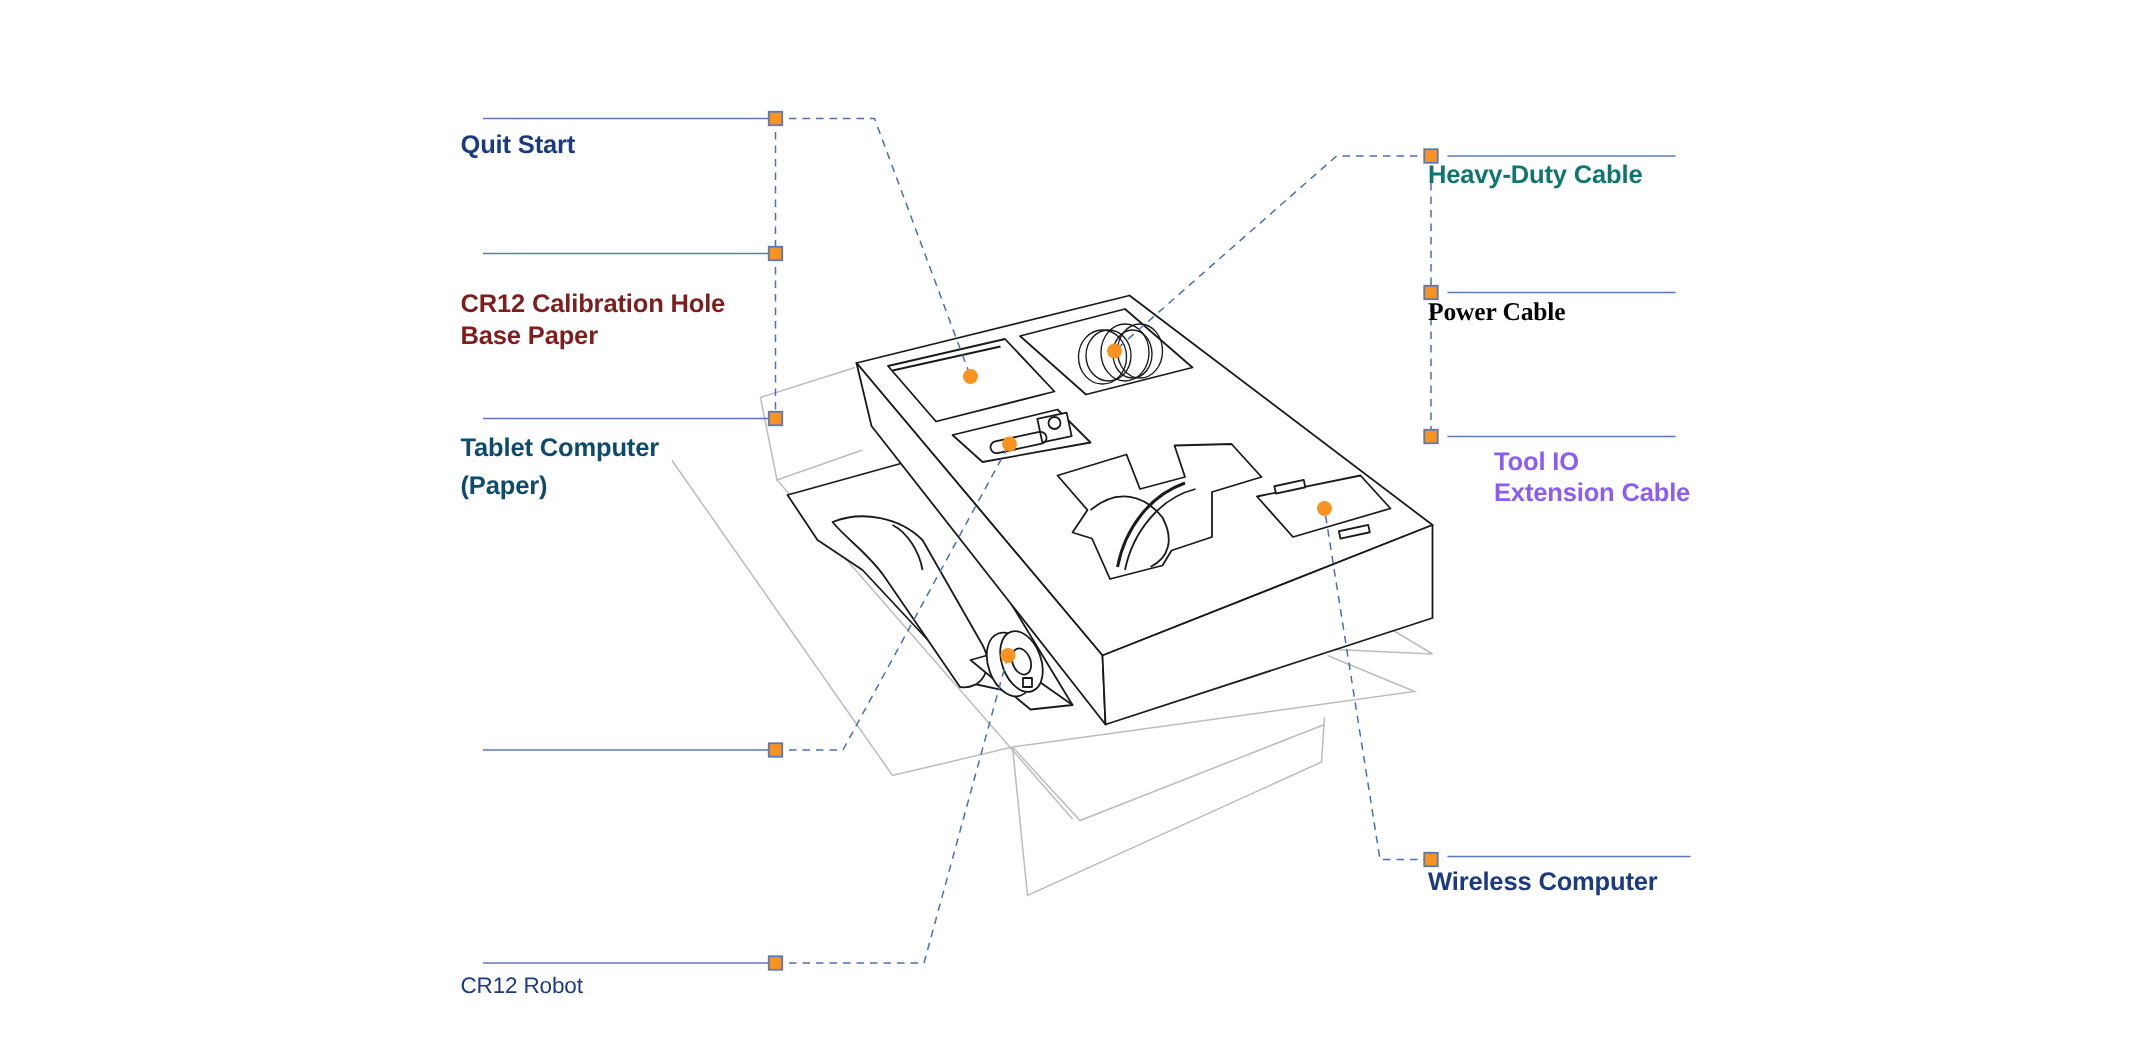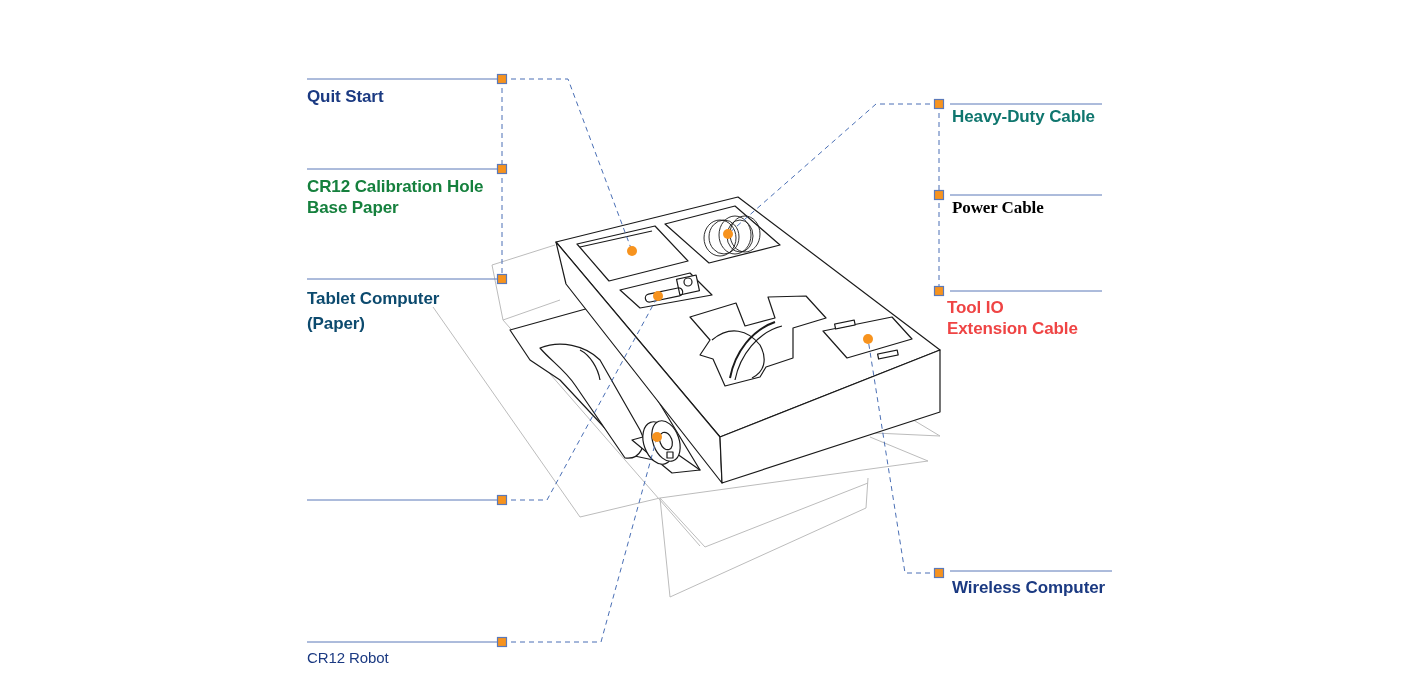--- a/index.html
+++ b/index.html
@@ -1,17 +1,17 @@
 <!DOCTYPE html>
 <html><head>
   <meta charset="utf-8">
   <style>
     html, body { margin: 0; padding: 0; background: #ffffff; }
     body { width: 1420px; height: 700px; position: relative; overflow: hidden; }
-    #stage { position: absolute; left: 0; top: 0; width: 1144px; height: 700px; }
+    #stage { position: absolute; left: 0; top: 0; width: 1144px; height: 700px; padding-left: 15px; }
     .label {
       position: absolute;
       font-family: "Liberation Sans", "DejaVu Sans", sans-serif;
       font-size: 17px;
       line-height: 21px;
       color: #1b3a82;
       font-weight: 700;
       white-space: nowrap;
       letter-spacing: -0.1px;
     }
@@ -122,38 +122,38 @@
         <circle cx="658" cy="296" r="5" fill="#f7931e"></circle>
         <circle cx="868" cy="339" r="5" fill="#f7931e"></circle>
         <circle cx="657" cy="437" r="5" fill="#f7931e"></circle>
       </g>
   </svg>
 
   
   <div class="label" style="left: 307px; top: 86px; color: rgb(27, 58, 130);">
     <span class="line">Quit Start</span>
   </div>
-  <div class="label" style="left: 307px; top: 176px; color: #15803d;">
+  <div class="label" style="left: 307px; top: 192px; color: #7f1d1d;">
     <span class="line">CR12 Calibration Hole</span>
     <span class="line">Base Paper</span>
   </div>
   <div class="label" style="left: 307px; top: 286px; line-height: 25px; color: #0c4a6e;">
     <span class="line">Tablet Computer</span>
     <span class="line">(Paper)</span>
   </div>
   <div class="label light" style="left: 307px; top: 647px; color: rgb(27, 58, 130);">
     <span class="line">CR12 Robot</span>
   </div>
 
   <div class="label" style="left: 952px; top: 106px; color: #0f766e;">
     <span class="line">Heavy-Duty Cable</span>
   </div>
   <div class="label" style="left: 952px; top: 197px; color: #000000; font-family: Liberation Serif, serif;">
     <span class="line">Power Cable</span>
   </div>
-  <div class="label" style="left: 947px; top: 297px; color: #ef4444;">
+  <div class="label" style="left: 996px; top: 297px; color: #8b5cf6;">
     <span class="line">Tool IO</span>
     <span class="line">Extension Cable</span>
   </div>
   <div class="label" style="left: 952px; top: 577px; color: rgb(27, 58, 130);">
     <span class="line">Wireless Computer</span>
   </div>
 </div>
 
 </body></html>

